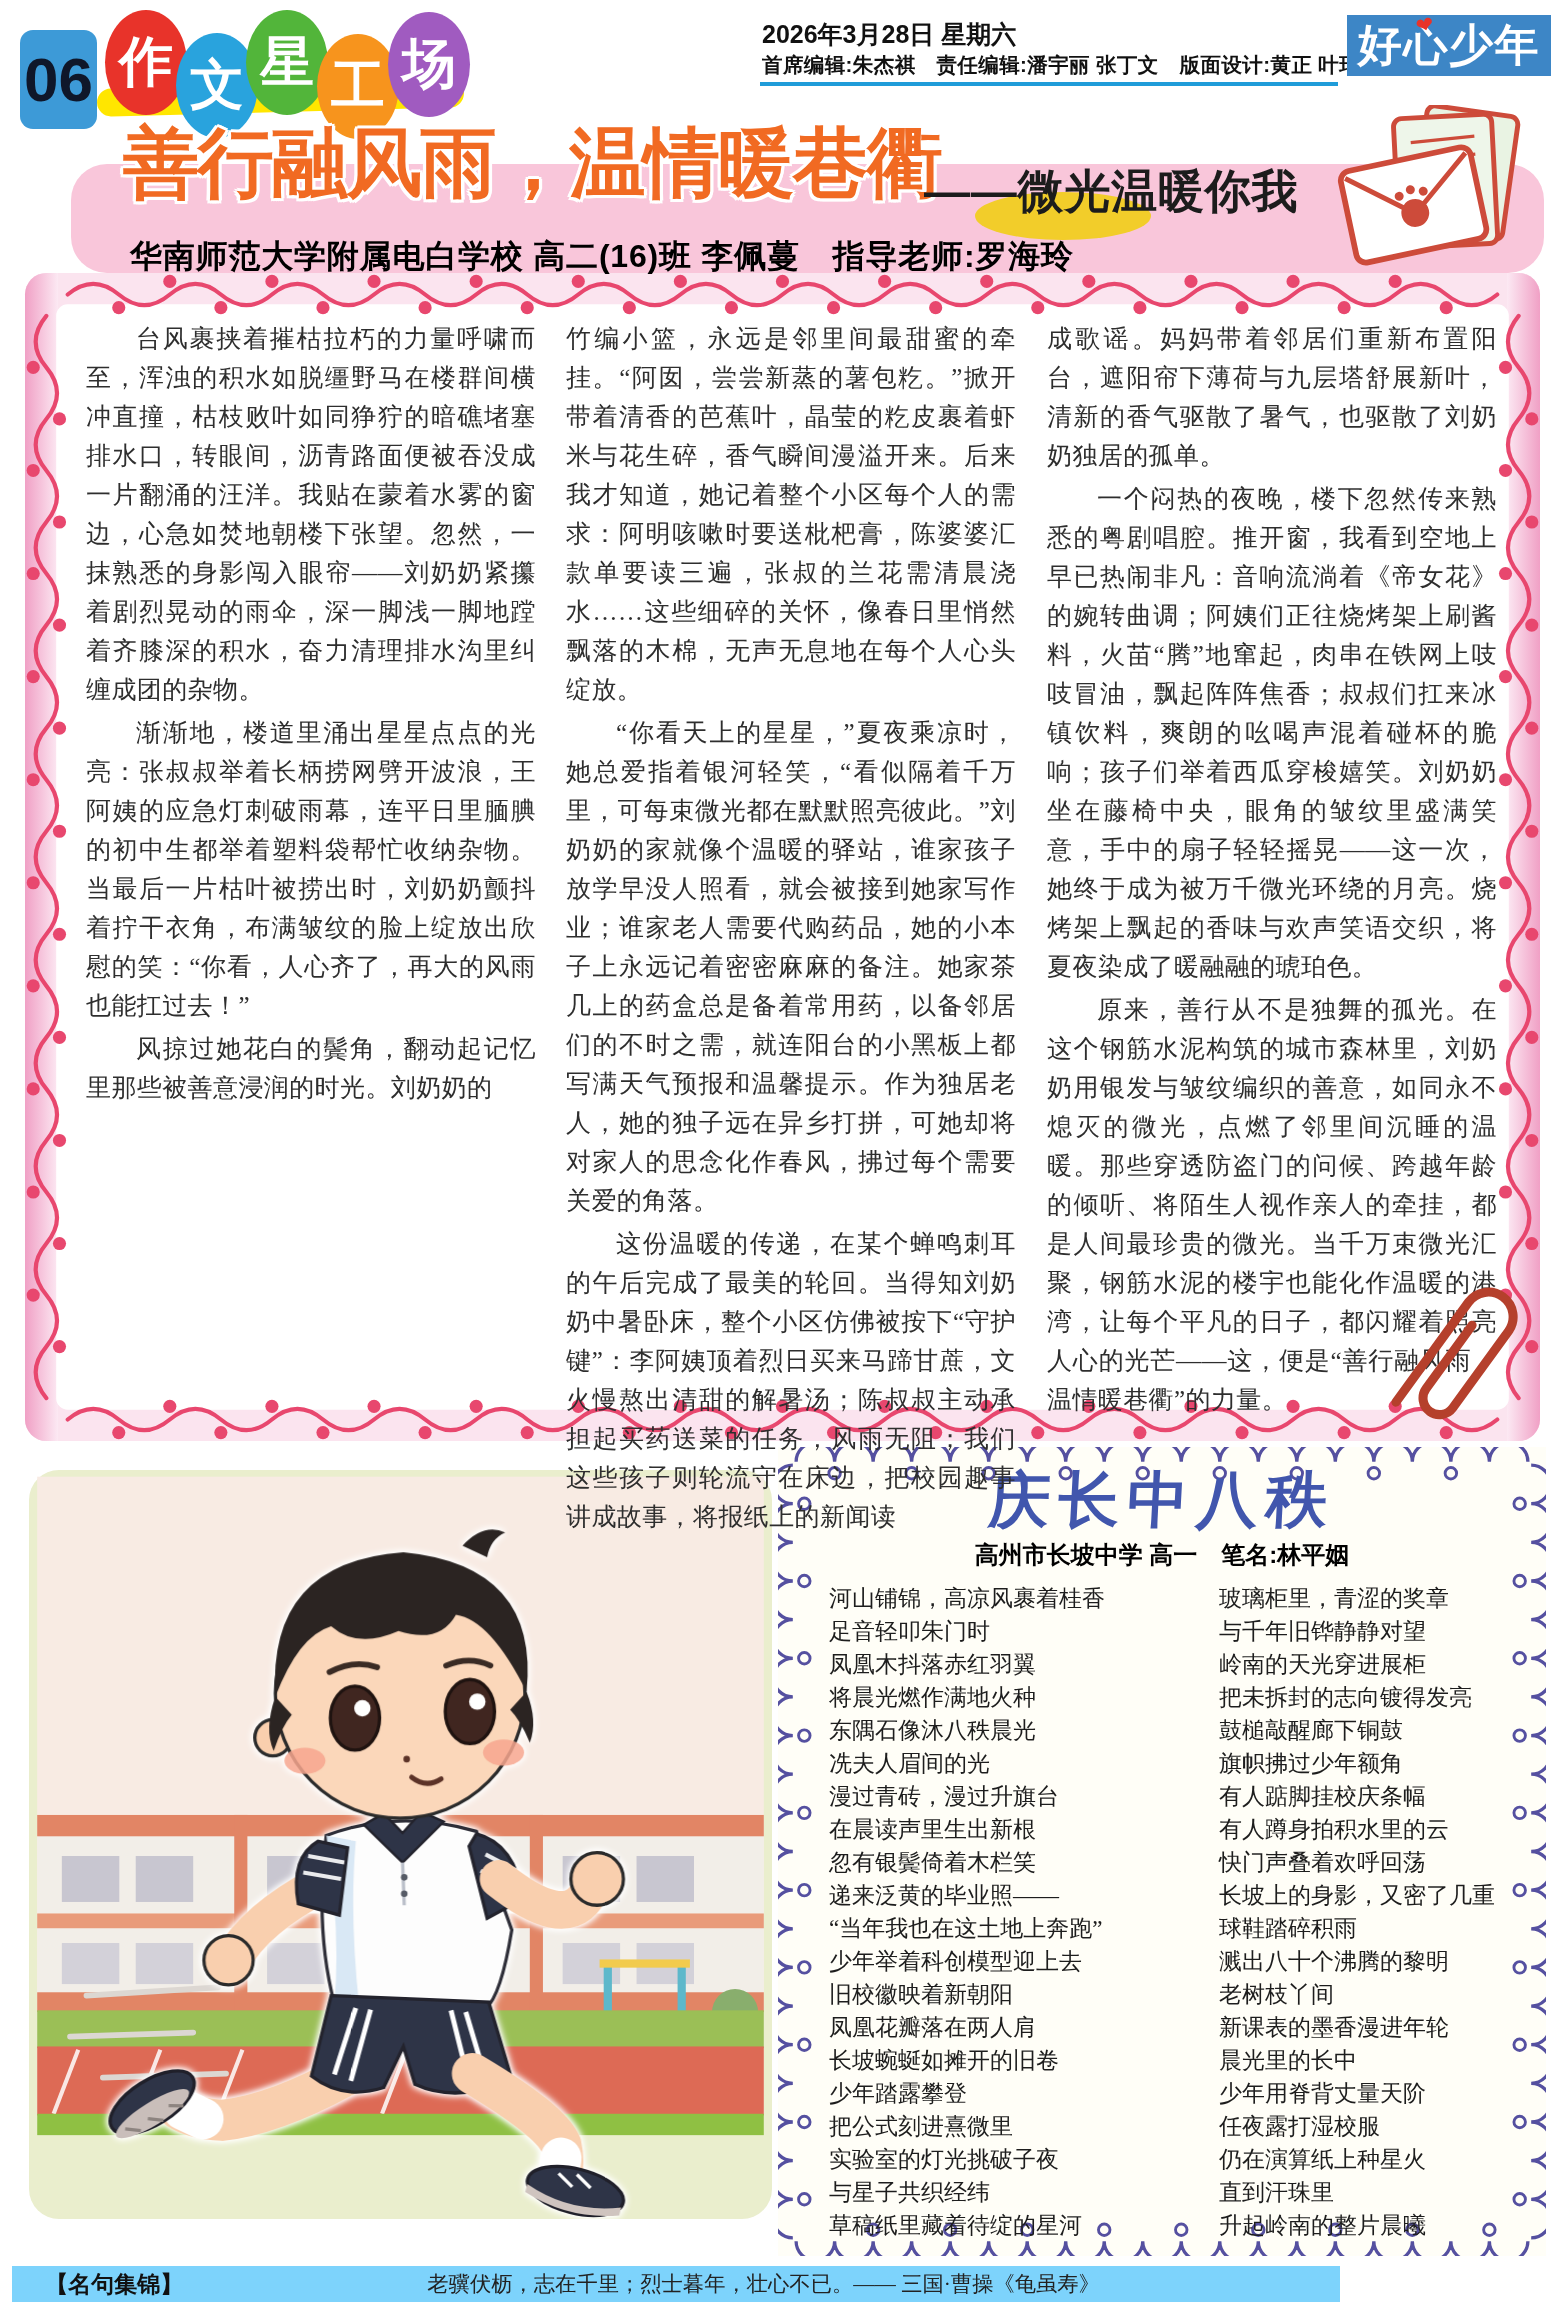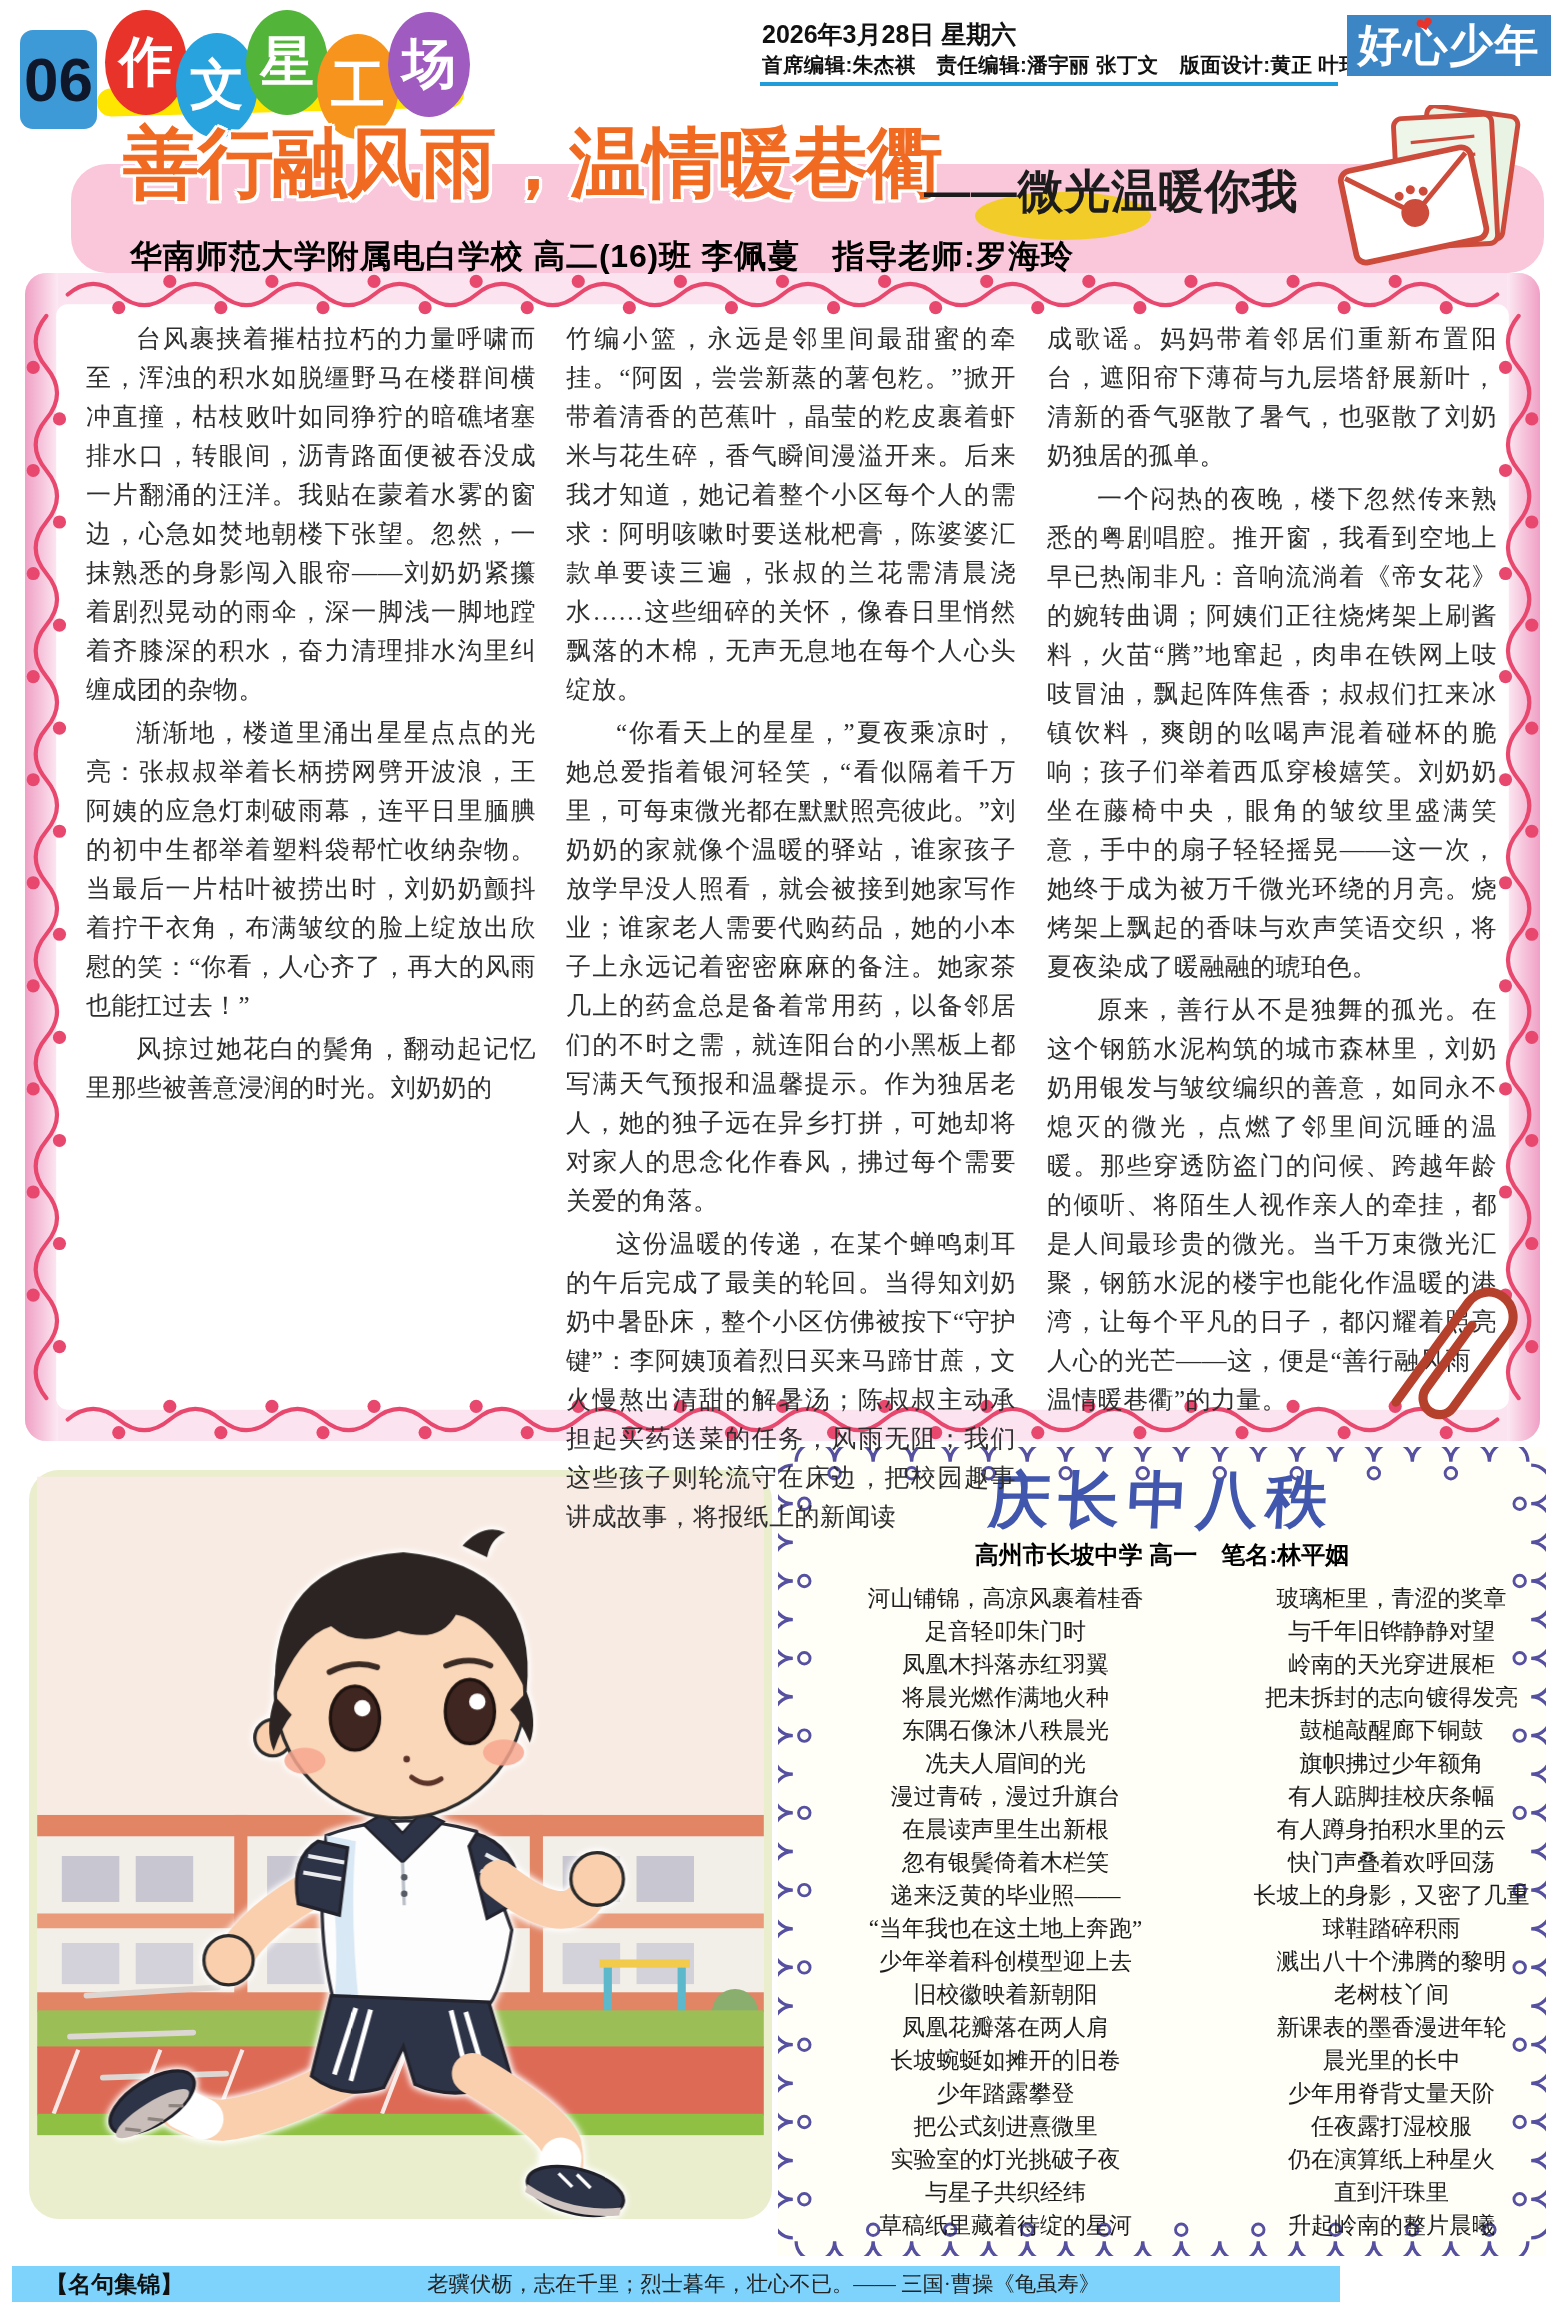--- a/index.html
+++ b/index.html
@@ -53,21 +53,21 @@
   
   #illu-box{left:29px;top:1470px;width:743px;height:749px;background:#eaeecd;border-radius:30px;overflow:visible;}
 
   
   #poem-box{left:778px;top:1447px;width:768px;height:809px;background:#fffef7;}
   #poem-box svg.frame{position:absolute;left:0;top:0;}
   #poem-title{left:0;top:13px;width:100%;text-align:center;font-size:61px;font-weight:bold;color:#4156ad;
     font-family:"Liberation Serif","DejaVu Serif",serif;letter-spacing:8.2px;transform:skewX(-3deg);}
   #poem-byline{left:0;top:92px;width:100%;text-align:center;font-size:24px;font-weight:bold;color:#000;}
   .poem-col{position:absolute;top:135px;font-family:"Liberation Serif","DejaVu Serif",serif;
-    font-size:23px;line-height:33px;color:#1d1d1d;white-space:nowrap;text-align:center;}
+    font-size:23px;line-height:33px;color:#1d1d1d;white-space:nowrap;}
   #poem-left{left:51px;width:353px;}
   #poem-right{left:417px;width:345px;margin-left:24px;}
 
   
   #footer-band{left:12.3px;top:2266px;width:1328px;height:36px;background:#7dd3fc;}
   #footer-label{position:absolute;left:33px;top:0;height:36px;line-height:36px;font-size:23px;font-weight:bold;color:#111;}
   #footer-quote{position:absolute;left:415px;top:0;height:36px;line-height:36px;font-size:21.3px;color:#222;
     font-family:"Liberation Serif","DejaVu Serif",serif;}
 </style>
 </head>

